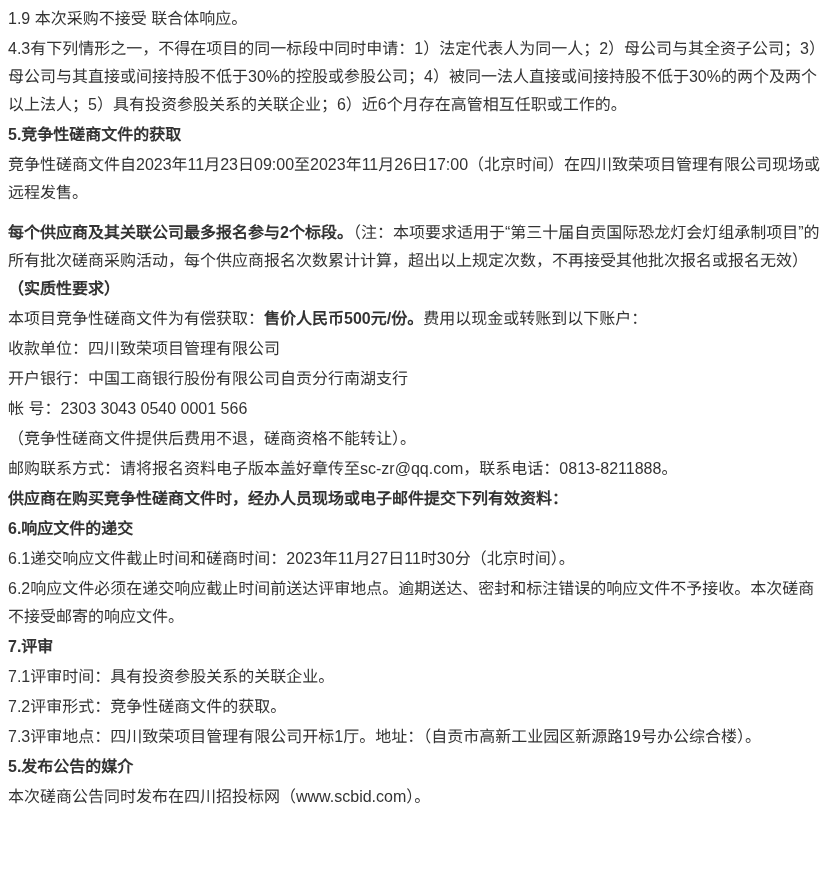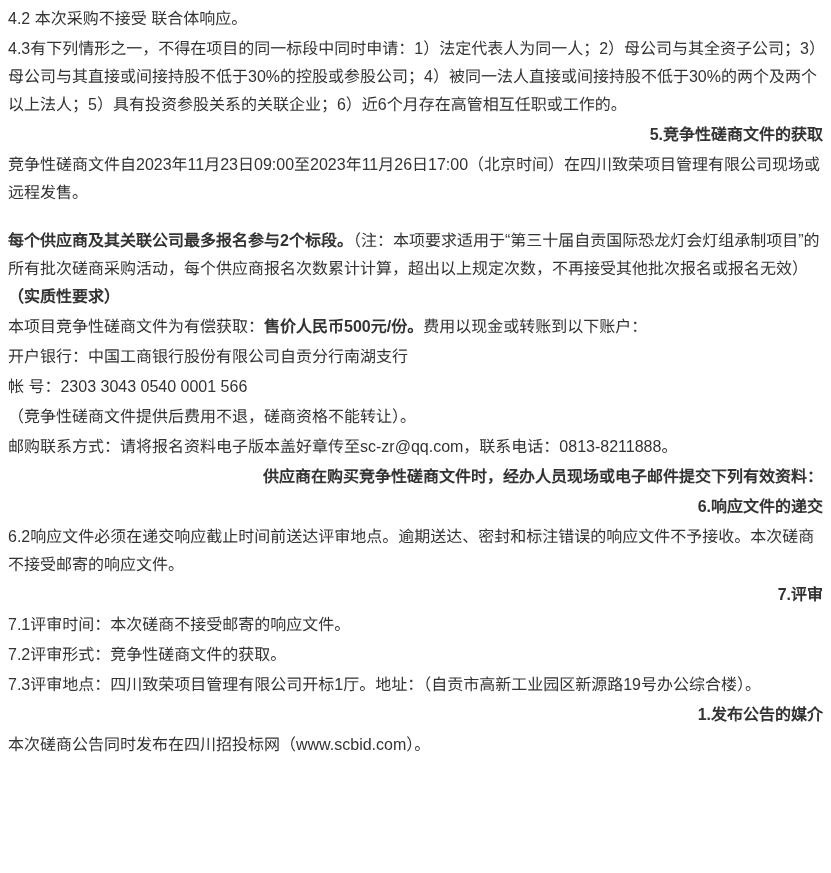--- a/index.html
+++ b/index.html
@@ -17,69 +17,70 @@
     line-height: 28px;
     color: #333333;
     overflow-x: hidden;
   }
   .doc p {
     margin: 2px 0;
     word-break: break-all;
   }
   .doc p.hd {
     font-weight: bold;
-    text-align: right;
   }
   .doc p.gap-top {
-    margin-top: 20px;
+    margin-top: 12px;
   }
   .doc strong {
     font-weight: bold;
   }
 </style>
 </head>
 <body>
 
 <div class="doc">
 
-  <p>4.2 本次采购不接受 联合体响应。</p>
+  <p>1.9 本次采购不接受 联合体响应。</p>
 
   <p>4.3有下列情形之一，不得在项目的同一标段中同时申请：1）法定代表人为同一人；2）母公司与其全资子公司；3）母公司与其直接或间接持股不低于30%的控股或参股公司；4）被同一法人直接或间接持股不低于30%的两个及两个以上法人；5）具有投资参股关系的关联企业；6）近6个月存在高管相互任职或工作的。</p>
 
   <p class="hd">5.竞争性磋商文件的获取</p>
 
   <p>竞争性磋商文件自2023年11月23日09:00至2023年11月26日17:00（北京时间）在四川致荣项目管理有限公司现场或远程发售。</p>
 
   <p class="gap-top"><strong>每个供应商及其关联公司最多报名参与2个标段。</strong><span>（注：本项要求适用于“第三十届自贡国际恐龙灯会灯组承制项目”的所有批次磋商采购活动，每个供应商报名次数累计计算，超出以上规定次数，不再接受其他批次报名或报名无效）</span><strong>（实质性要求）</strong></p>
 
   <p><span>本项目竞争性磋商文件为有偿获取：</span><strong>售价人民币500元/份。</strong><span>费用以现金或转账到以下账户：</span></p>
 
+  <p>收款单位：四川致荣项目管理有限公司</p>
 
   <p>开户银行：中国工商银行股份有限公司自贡分行南湖支行</p>
 
   <p>帐 号：2303 3043 0540 0001 566</p>
 
   <p>（竞争性磋商文件提供后费用不退，磋商资格不能转让）。</p>
 
   <p>邮购联系方式：请将报名资料电子版本盖好章传至sc-zr@qq.com，联系电话：0813-8211888。</p>
 
   <p class="hd">供应商在购买竞争性磋商文件时，经办人员现场或电子邮件提交下列有效资料：</p>
 
 
   <p class="hd">6.响应文件的递交</p>
 
+  <p>6.1递交响应文件截止时间和磋商时间：2023年11月27日11时30分（北京时间）。</p>
 
   <p>6.2响应文件必须在递交响应截止时间前送达评审地点。逾期送达、密封和标注错误的响应文件不予接收。本次磋商不接受邮寄的响应文件。</p>
 
   <p class="hd">7.评审</p>
 
-  <p>7.1评审时间：本次磋商不接受邮寄的响应文件。</p>
+  <p>7.1评审时间：具有投资参股关系的关联企业。</p>
 
   <p>7.2评审形式：竞争性磋商文件的获取。</p>
 
   <p>7.3评审地点：四川致荣项目管理有限公司开标1厅。地址：（自贡市高新工业园区新源路19号办公综合楼）。</p>
 
 
-  <p class="hd">1.发布公告的媒介</p>
+  <p class="hd">5.发布公告的媒介</p>
 
   <p>本次磋商公告同时发布在四川招投标网（www.scbid.com）。</p>
 
 </div>
 
 </body></html>

